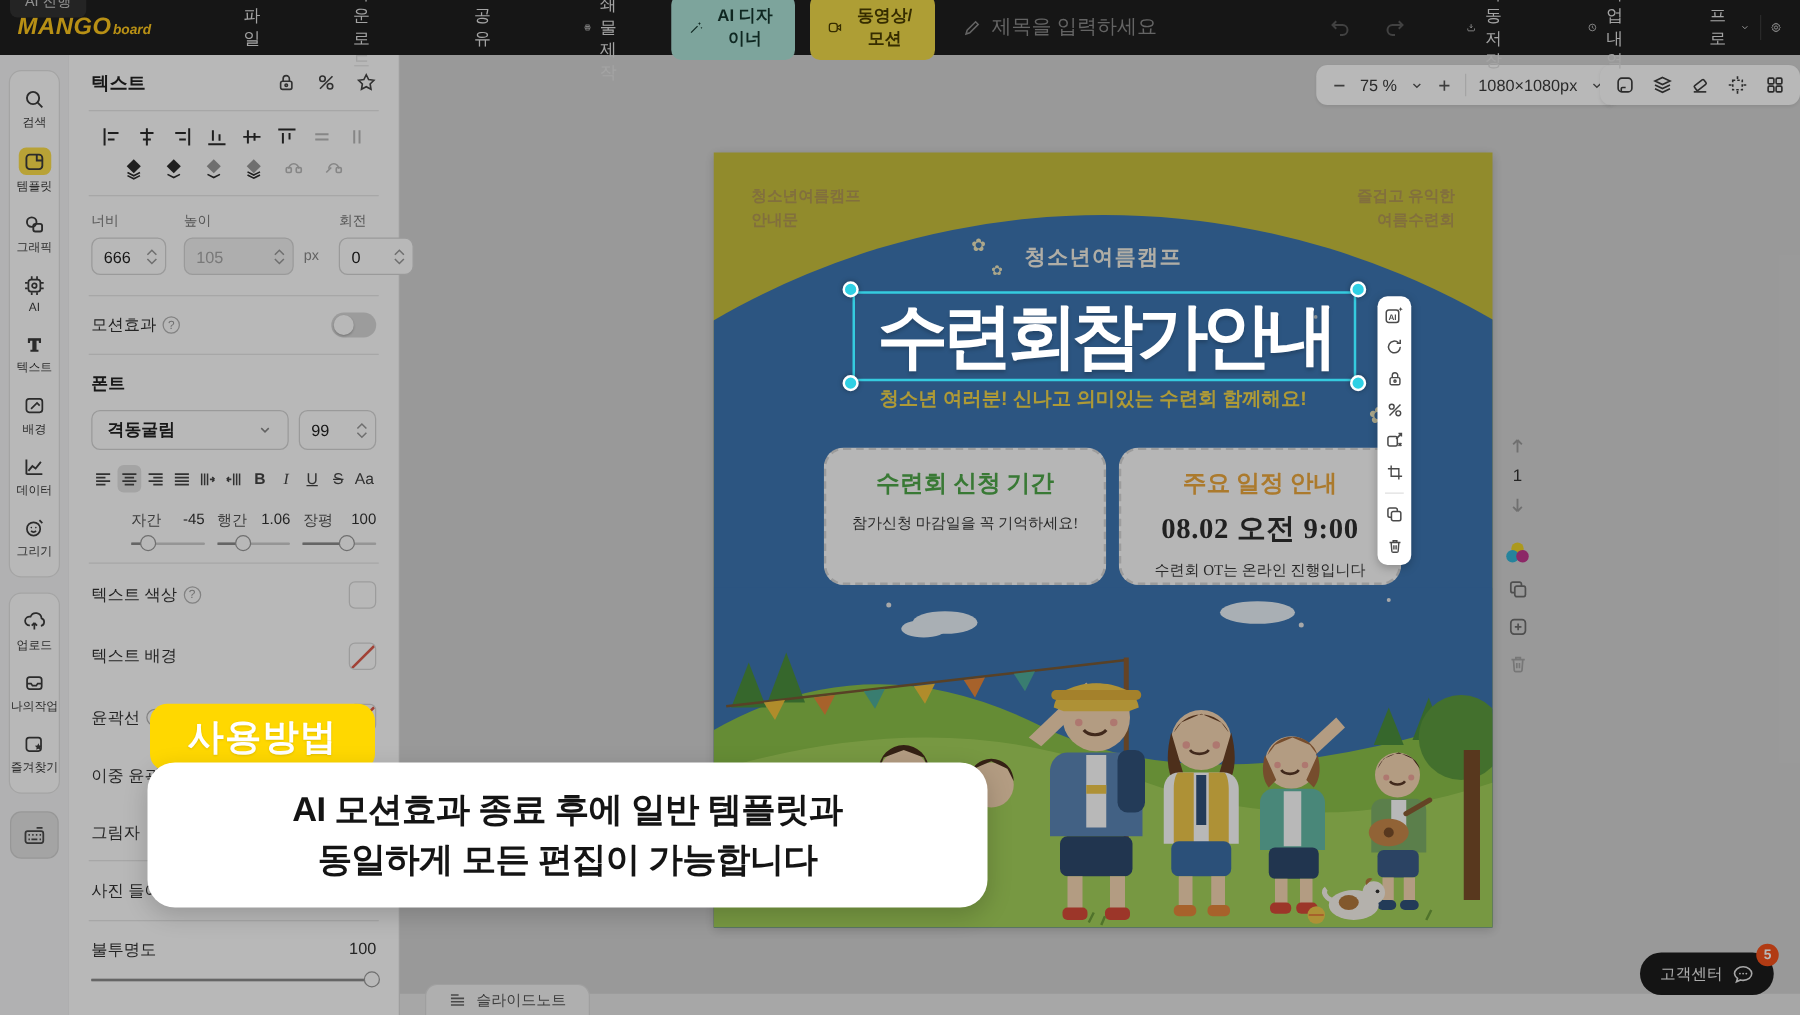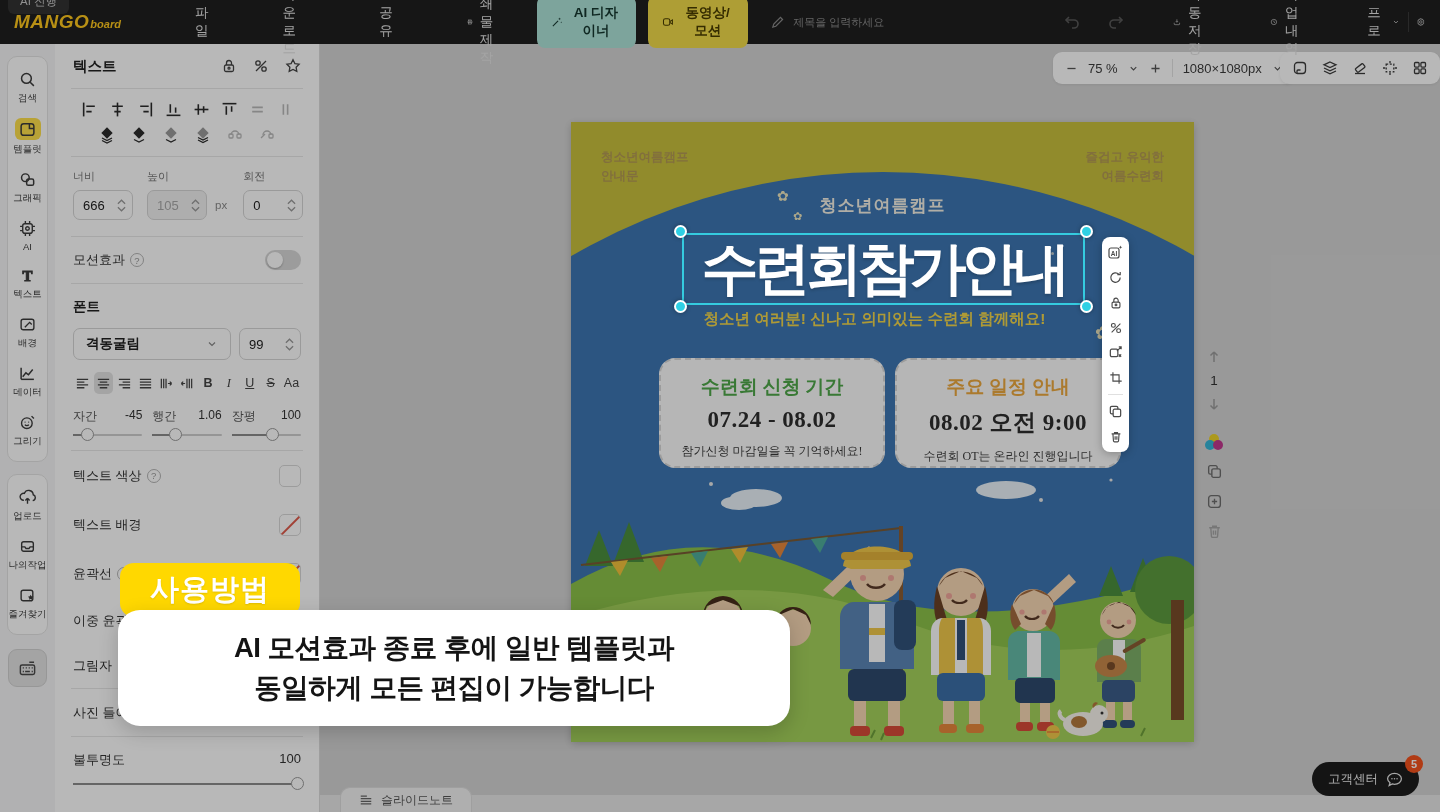--- a/index.html
+++ b/index.html
@@ -15,21 +15,21 @@
   .logo .sub  { color:#FFC81E; font-weight:600; font-size:11px; margin-left:1px; font-style:italic; }
   .tb-menu { display:flex; align-items:center; gap:26px; color:#e3e3e3; font-size:13.5px; }
   .tb-item { display:flex; align-items:center; gap:7px; cursor:pointer;margin-left:48px; }
   .tb-item svg { stroke:#d7d7d7; }
   .tb-btn { display:flex; align-items:center; gap:7px; font-size:13.5px; font-weight:700;
             border:none; border-radius:8px; padding:8px 14px; cursor:pointer; }
   .btn-ai { background:#AEE3D8; color:#15372f; margin-left:30px; }
   .btn-motion { background:#F2DC4A; color:#4a3d00; margin-left:12px; }
   .title-input { display:flex; align-items:center; gap:8px; margin-left:22px; }
   .title-input input { background:transparent; border:none; outline:none; color:#84cc16;
-            font-size:11px; width:150px; }
+            font-size:16px; width:150px; }
   .title-input input::placeholder { color:#8b8b8b; }
   .undo-redo { display:flex; gap:26px; margin-left:120px; }
   .undo-redo svg { stroke:#5a5a5a; cursor:pointer; }
   .tb-right { margin-left:auto; display:flex; align-items:center; gap:8px; color:#e3e3e3; font-size:13.5px; }
   .tb-divider { width:1px; height:20px; background:#3a3a3a; }
   .chev { stroke:#9a9a9a; }
   .ai-tag { position:absolute; left:8px; top:-12px; z-index:12; background:#333333; color:#c9c9c9;
             font-size:11.5px; padding:6px 12px 5px; border-radius:6px; }
 
   
@@ -56,21 +56,21 @@
   .pdiv { height:1px; background:#e8e8e8; margin:0 -2px; }
   .alignrow { display:flex; justify-content:center; gap:11px; padding:12px 0 4px; }
   .alignrow2 { display:flex; justify-content:center; gap:14px; padding:4px 0 12px; }
   .alignrow svg,.alignrow2 svg { cursor:pointer; }
   .dis { opacity:.32; }
   .sizegrid { display:flex; align-items:flex-end; gap:6px; padding:12px 0 16px; }
   .numcol .nlabel { font-size:11px; color:#777; margin-bottom:6px; }
   .numbox { display:flex; align-items:center; border:1px solid #d6d6d6; border-radius:7px; height:30px;
             padding:0 6px 0 9px; background:#fff; }
   .numbox input { width:30px; border:none; outline:none; font-size:13px; color:#222; background:transparent; }
-  .numbox.disabled { background:#f2f2f2; }
+  .numbox.disabled { background:#f2f2f2;gap:28px; }
   .numbox.disabled input { color:#a8a8a8; }
   .stepper { display:flex; flex-direction:column; gap:1px; margin-left:4px; }
   .stepper svg { stroke:#9a9a9a; cursor:pointer; }
   .linkicon { margin:0 1px 8px; }
   .pxunit { font-size:11.5px; color:#8a8a8a; margin:0 2px 9px; }
   .rowline { display:flex; align-items:center; padding:13px 0; }
   .rowline .rlabel { font-size:13px; color:#333; display:flex; align-items:center; gap:5px; }
   .qmark { width:14px; height:14px; border:1px solid #b5b5b5; border-radius:50%; color:#9a9a9a;
            font-size:9.5px; display:inline-flex; align-items:center; justify-content:center; }
   .toggle { margin-left:auto; width:36px; height:20px; background:#d9d9d9; border-radius:10px;
@@ -86,21 +86,21 @@
   .fsizebox { width:62px; display:flex; align-items:center; border:1px solid #d6d6d6; border-radius:7px;
               height:32px; padding:0 6px 0 9px; }
   .fsizebox input { width:26px; border:none; outline:none; font-size:13px; color:#222; }
   .fmtrow { display:flex; align-items:center; gap:2px; padding:8px 0 2px; }
   .fmtbtn { width:21px; height:22px; display:flex; align-items:center; justify-content:center;
             border-radius:5px; cursor:pointer; color:#444; font-size:12.5px; }
   .fmtbtn.on { background:#e4e4e4; }
   .fmtbtn svg { stroke:#444; }
   .bld { font-weight:800; } .itl { font-style:italic; font-family:"Liberation Serif",serif; }
   .und { text-decoration:underline; } .str { text-decoration:line-through; }
-  .sliders3 { display:flex; gap:10px; padding:12px 0 4px; }
+  .sliders3 { display:flex; gap:10px; padding:12px 0 4px;margin-left:32px; }
   .scol { flex:1; }
   .scol .shead { display:flex; font-size:12px; color:#555; margin-bottom:9px; }
   .scol .shead .sval { margin-left:auto; color:#333; }
   .track { position:relative; height:2px; background:#cfcfcf; border-radius:1px; margin:6px 0 10px; }
   .track .fill { position:absolute; left:0; top:0; height:2px; background:#8c8c8c; }
   .knob { position:absolute; top:-6px; width:13px; height:13px; background:#fff; border:1.5px solid #9a9a9a;
           border-radius:50%; cursor:pointer; }
   .stylerow { display:flex; align-items:center; padding:13.5px 0; }
   .stylerow .rlabel { font-size:13px; color:#333; display:flex; gap:5px; align-items:center; }
   .swatch { margin-left:auto; width:22px; height:22px; border:1px solid #d9d9d9; border-radius:5px;
@@ -762,21 +762,20 @@
       </div>
       <div class="corner-txt ctr">
         <div>즐겁고 유익한</div>
         <div>여름수련회</div>
       </div>
       <div class="eyebrow">청소년여름캠프</div>
       <div class="p-sub">청소년 여러분! 신나고 의미있는 수련회 함께해요!</div>
 
       <div class="ibox ibox1">
         <div class="it">수련회 신청 기간</div>
-        <div class="iv">07.24 - 08.02</div>
         <div class="ic2">참가신청 마감일을 꼭 기억하세요!</div>
       </div>
       <div class="ibox ibox2">
         <div class="it">주요 일정 안내</div>
         <div class="iv">08.02 오전 9:00</div>
         <div class="ic2">수련회 OT는 온라인 진행입니다</div>
       </div>
 
       <svg class="illo" width="623" height="272" viewBox="0 0 623 272">
         <rect x="0" y="0" width="623" height="272" fill="#3D76B3"></rect>

